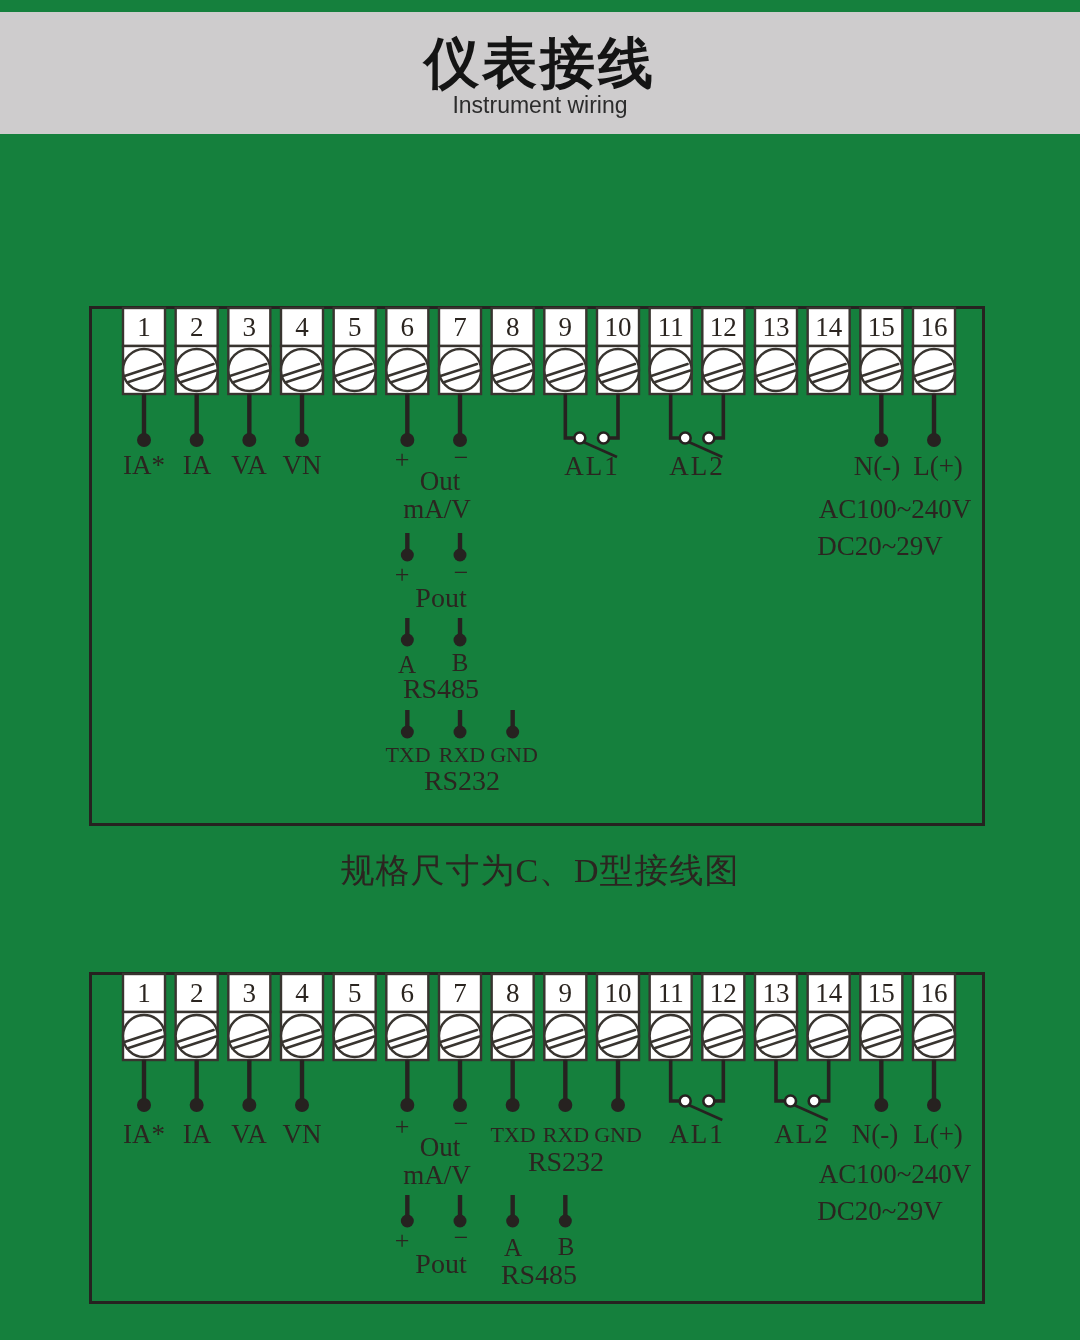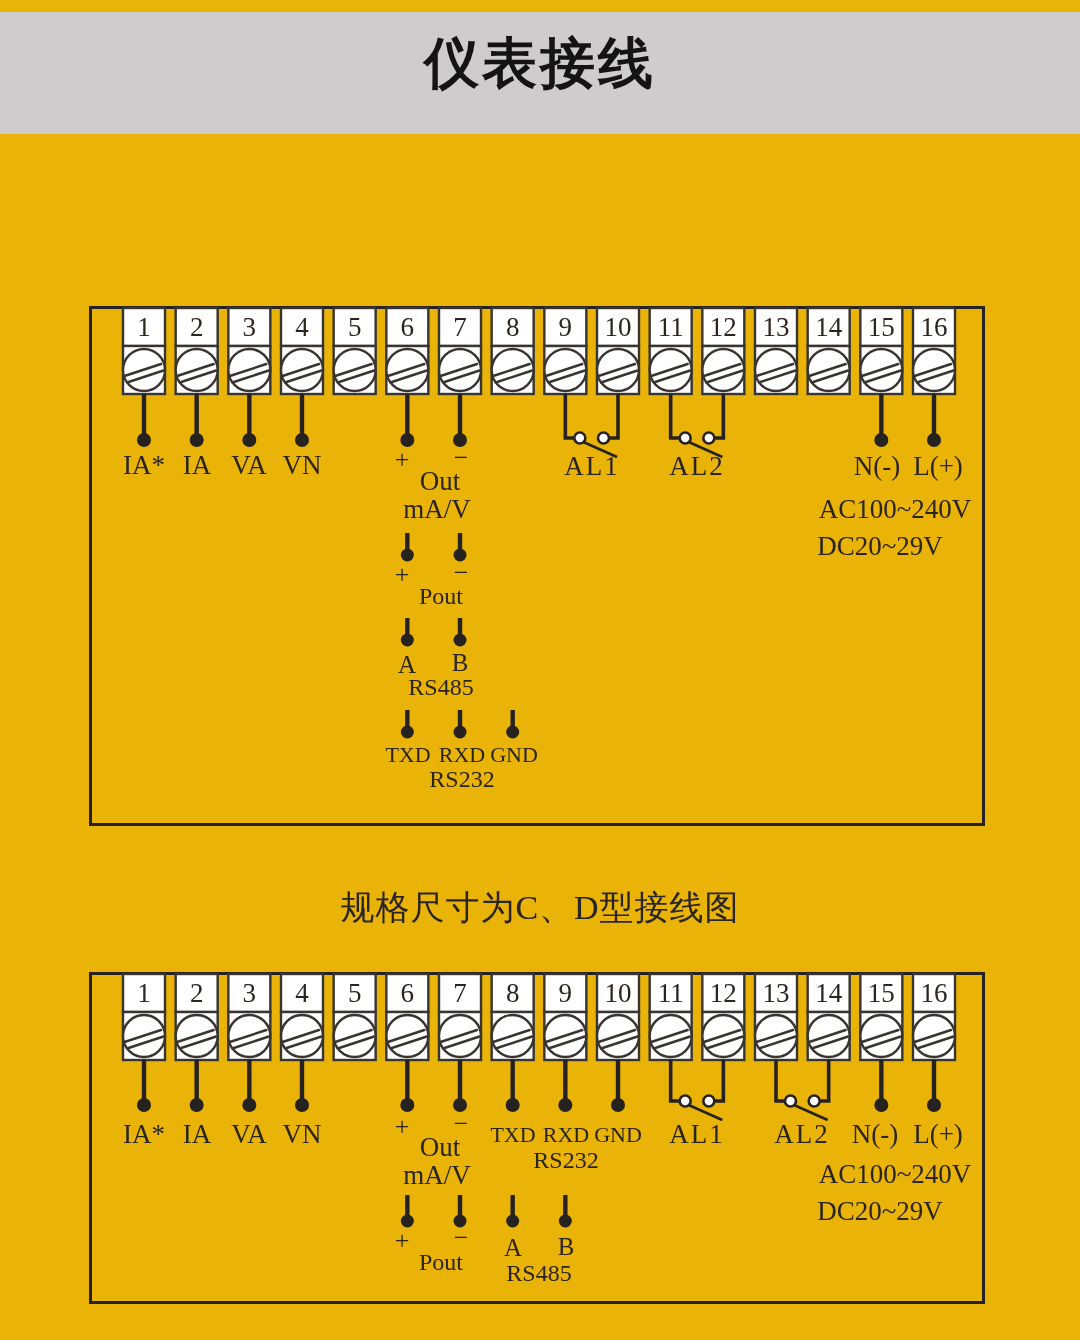--- a/index.html
+++ b/index.html
@@ -1,32 +1,32 @@
 <!DOCTYPE html>
 <html style="--header-bg: #cecccd; --ink: #2b2520;"><head>
 <meta charset="utf-8">
 <style>
   :root { --header-bg:#cecccd; --ink:#2b2520; --wire:#262220; }
   html,body { margin:0; padding:0; background:#fff; }
-  .page { position:relative; width:1080px; height:1340px; background:#eab308; overflow:hidden;
+  .page { position:relative; width:1080px; height:1340px; background:#15803d; overflow:hidden;
           font-family:"Liberation Serif","DejaVu Serif",serif; color:var(--ink); }
 
   
   .band { position:absolute; left:0; top:12px; width:1080px; height:122px;
           background:var(--header-bg); text-align:center; }
   .band .h1 { margin:0; padding-top:22px; font-family:"Liberation Sans","DejaVu Sans",sans-serif;
               font-size:55px; line-height:58px; font-weight:700; color:#141414; letter-spacing:3px; }
   .band .sub { margin:0; font-family:"Liberation Sans","DejaVu Sans",sans-serif;
                font-size:23px; line-height:26px; color:#2c2c2c; }
 
   
   .dtitle { position:absolute; left:0; width:1080px; text-align:center; margin:0;
             font-weight:400; font-size:34px; line-height:1; color:var(--ink); letter-spacing:1px; }
   #title-a  { top:237px; }
-  #title-cd { top:891px; }
+  #title-cd { top:854px; }
 
   
   .canvas { position:absolute; left:89px; }
   #canvas-a  { top:306px; width:896px; height:520px; }
   #canvas-cd { top:972px; width:896px; height:332px; }
   svg.wiring { position:absolute; left:0; top:0; }
 
   .box     { fill:none; stroke:var(--wire); stroke-width:3; }
   .cell    { fill:#fff; stroke:#38342f; stroke-width:2.4; }
   .chord   { stroke:#38342f; stroke-width:2.4; fill:none; stroke-linecap:round; }
@@ -34,29 +34,30 @@
   .dot     { fill:var(--wire); stroke:none; }
   .relaywire { stroke:var(--wire); stroke-width:3.6; fill:none; }
   .contact { fill:#fff; stroke:var(--wire); stroke-width:2.6; }
   .lever   { stroke:var(--wire); stroke-width:2.6; }
 
   .tnum { position:absolute; width:42px; top:5px; text-align:center;
           font-size:27px; line-height:1.2; color:var(--ink); }
   .lbl  { position:absolute; transform:translateX(-50%); white-space:nowrap;
           font-size:27px; line-height:1; color:var(--ink); }
   .s22{font-size:22px} .s25{font-size:25px} .s26{font-size:26px}
-  .s28{font-size:24px} .ls{letter-spacing:2px}
+  .s28{font-size:28px} .ls{letter-spacing:2px}
 </style>
 </head>
 <body>
 
 <div class="page">
 
   <div class="band">
     <div class="h1">仪表接线</div>
+    <div class="sub">Instrument wiring</div>
   </div>
 
 
   <div class="canvas" id="canvas-a">
     <svg class="wiring" id="svg-a" width="896" height="520" viewBox="0 0 896 520">
         <rect x="1.5" y="1.5" width="893" height="517" class="box"></rect>
         <rect x="34" y="2" width="42" height="38" class="cell"></rect>
         <rect x="34" y="40" width="42" height="48" class="cell"></rect>
         <circle cx="55" cy="64" r="21" class="cell"></circle>
         <line x1="35.5" y1="70" x2="72" y2="58" class="chord"></line>

